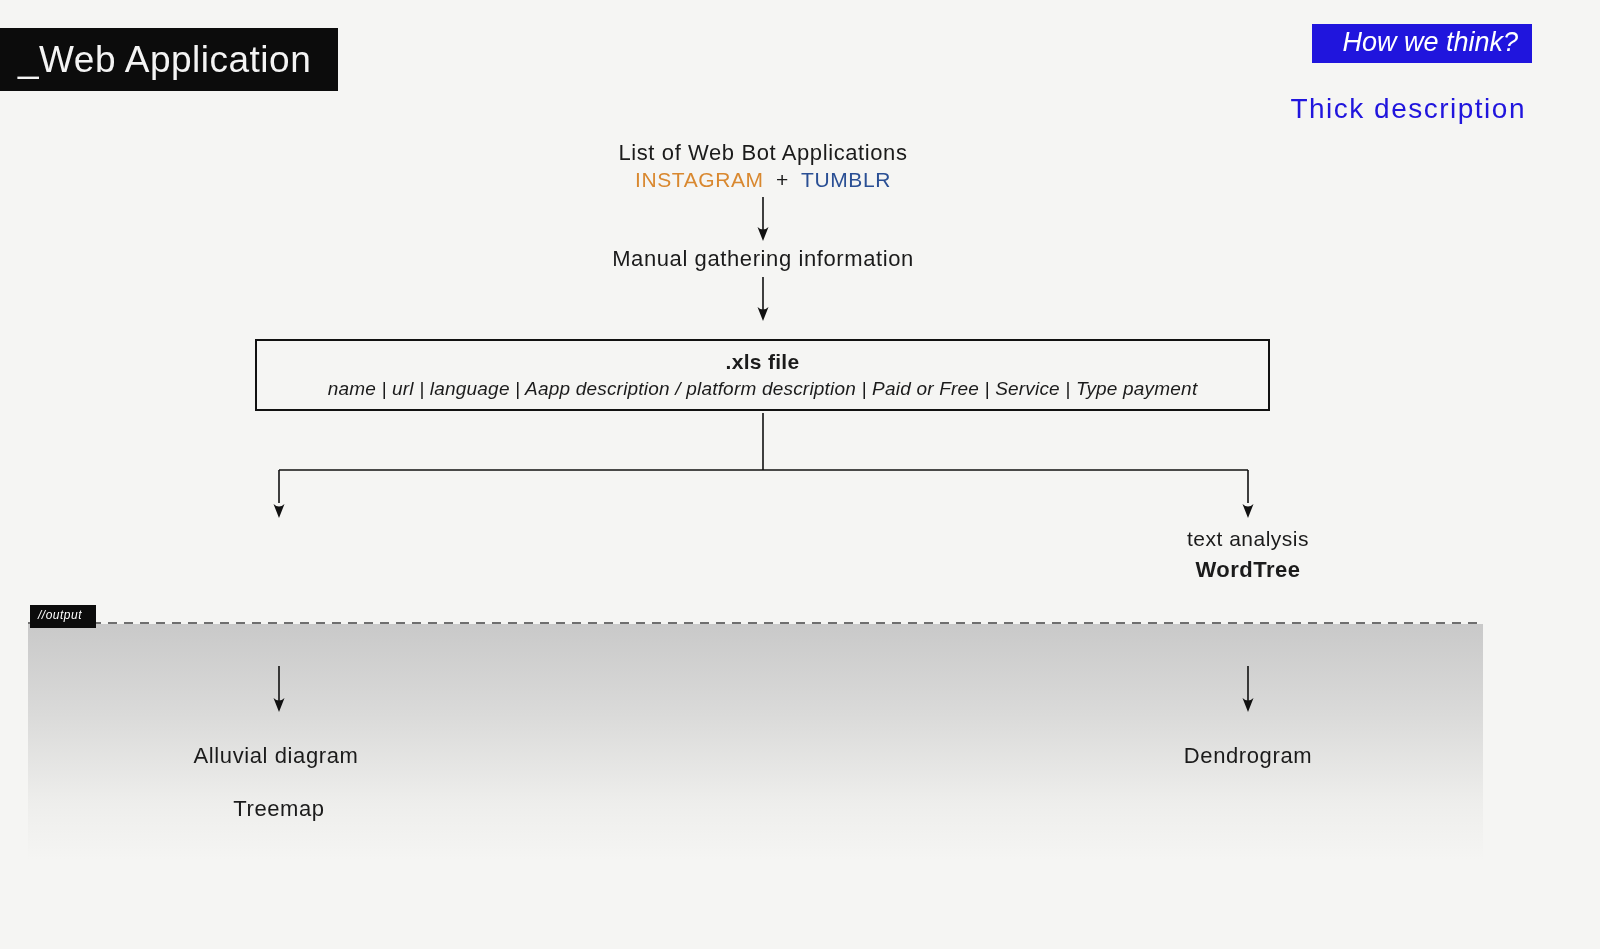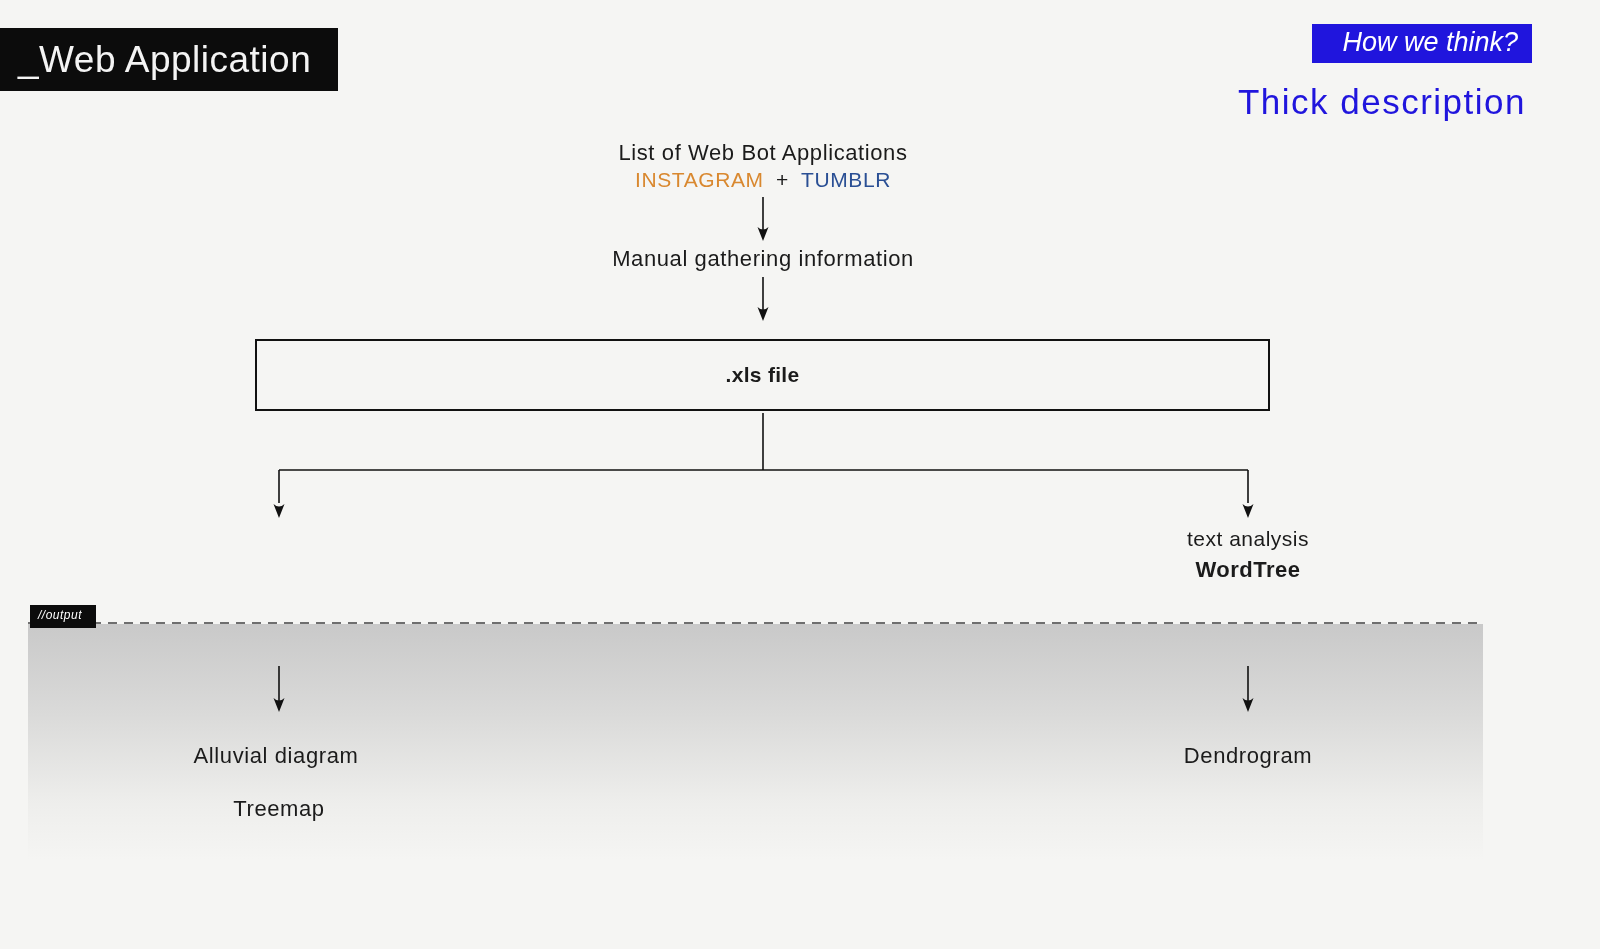--- a/index.html
+++ b/index.html
@@ -28,21 +28,21 @@
     position:absolute;top:24px;right:68px;
     display:flex;flex-direction:column;align-items:flex-end;gap:16px;
   }
   .hwt-badge{
     background:var(--accent_blue,#2015dd);
     color:#fff;font-style:italic;font-size:27px;font-weight:500;
     padding:3px 14px 5px 30px;
   }
   .thick{
     color:var(--accent_blue,#2015dd);
-    font-size:35px;letter-spacing:1.5px;margin-top:3px;margin-right:6px;
+    font-size:28px;letter-spacing:1.5px;margin-top:14px;margin-right:6px;
   }
   
   .node{position:absolute;transform:translateX(-50%);text-align:center;white-space:nowrap;}
   .list-title{left:763px;top:140px;font-size:22px;letter-spacing:.6px;}
   .platforms{left:763px;top:168px;font-size:21px;letter-spacing:.6px;}
   .platforms .ig{color:var(--instagram_orange,#d9882f);}
   .platforms .plus{color:var(--ink,#1b1b1b);margin:0 6px;}
   .platforms .tb{color:var(--tumblr_navy,#2a4f94);}
   .manual{left:763px;top:246px;font-size:22px;letter-spacing:.6px;}
   .arrow-svg{position:absolute;overflow:visible;}
@@ -105,20 +105,21 @@
 
   <div class="node manual">Manual gathering information</div>
 
   <svg class="arrow-svg" style="left:755px;top:277px;" width="16" height="44" viewBox="0 0 16 44">
     <path class="stroke" d="M8 0 V34"></path>
     <path class="fillhead" d="M8 44 L2.5 30 Q8 35 13.5 30 Z"></path>
   </svg>
 
   <div class="xls-box">
     <div class="xls-title">.xls file</div>
+    <div class="xls-fields">name | url | language | Aapp description / platform description  | Paid or Free | Service | Type payment</div>
   </div>
 
   <svg class="arrow-svg" style="left:271px;top:413px;" width="985" height="110" viewBox="0 0 985 110">
     <path class="stroke" d="M492 0 V57"></path>
     <path class="stroke" d="M8 57 H977"></path>
     <path class="stroke" d="M8 57 V90"></path>
     <path class="fillhead" d="M8 105 L2.5 91 Q8 96 13.5 91 Z"></path>
     <path class="stroke" d="M977 57 V90"></path>
     <path class="fillhead" d="M977 105 L971.5 91 Q977 96 982.5 91 Z"></path>
   </svg>

